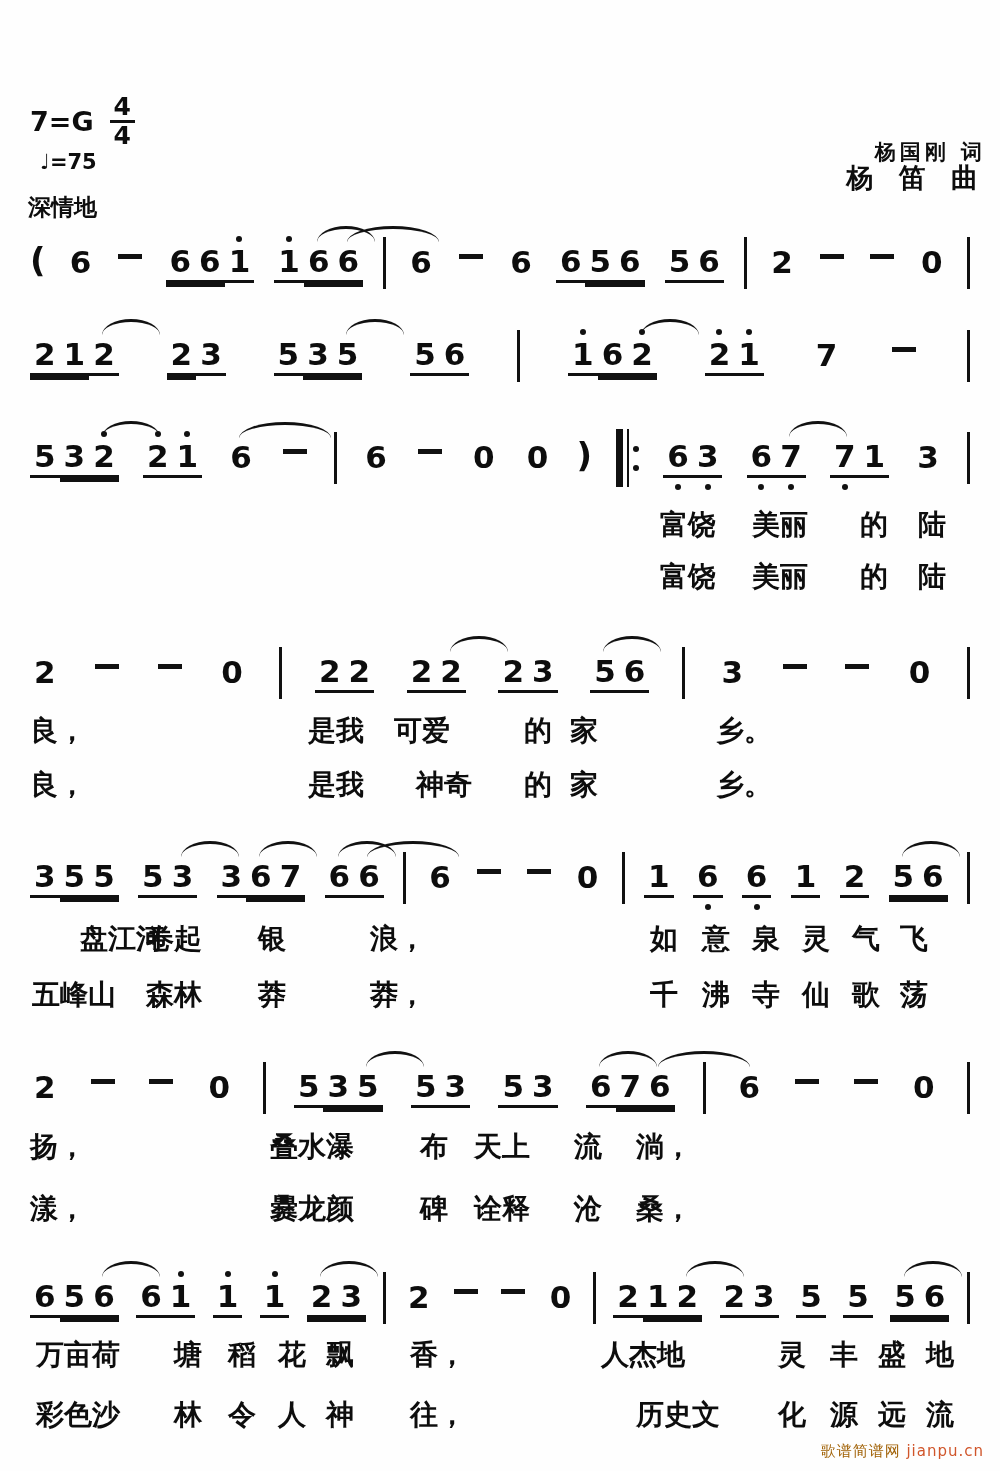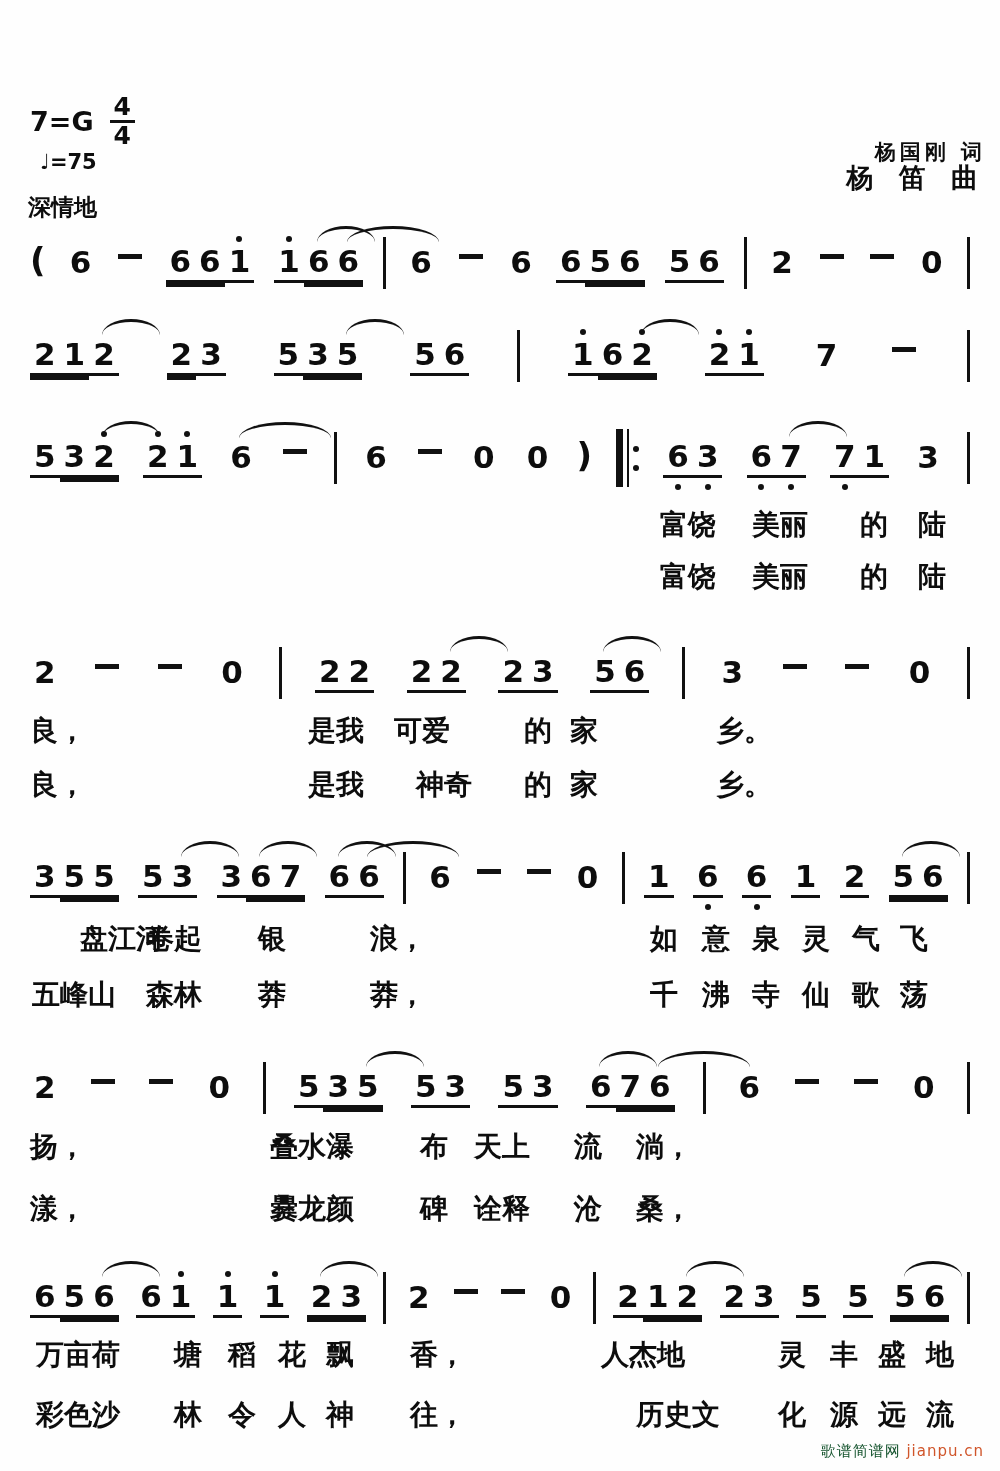--- a/index.html
+++ b/index.html
@@ -500,16 +500,16 @@
         <span style="left: 410px;">往，</span>
         <span style="left: 636px;">历史文</span>
         <span style="left: 778px;">化</span>
         <span style="left: 830px;">源</span>
         <span style="left: 878px;">远</span>
         <span style="left: 926px;">流</span>
       </div>
     </div>
 
   <div class="watermark">
-    <span style="color: #14532d;">歌谱简谱网</span>
+    <span style="color: #a16207;">歌谱简谱网</span>
     <span style="color: rgb(208, 85, 42);">jianpu.cn</span>
   </div>
 </div>
 
 </body></html>

